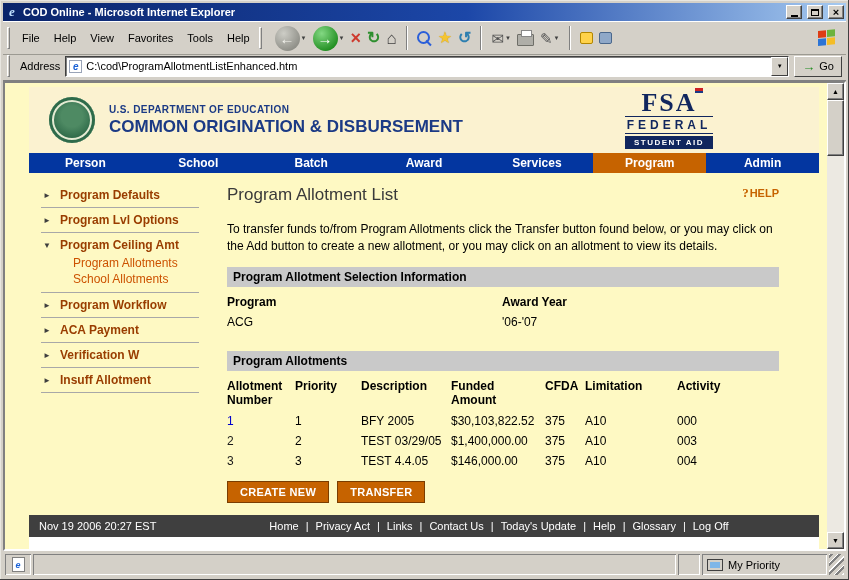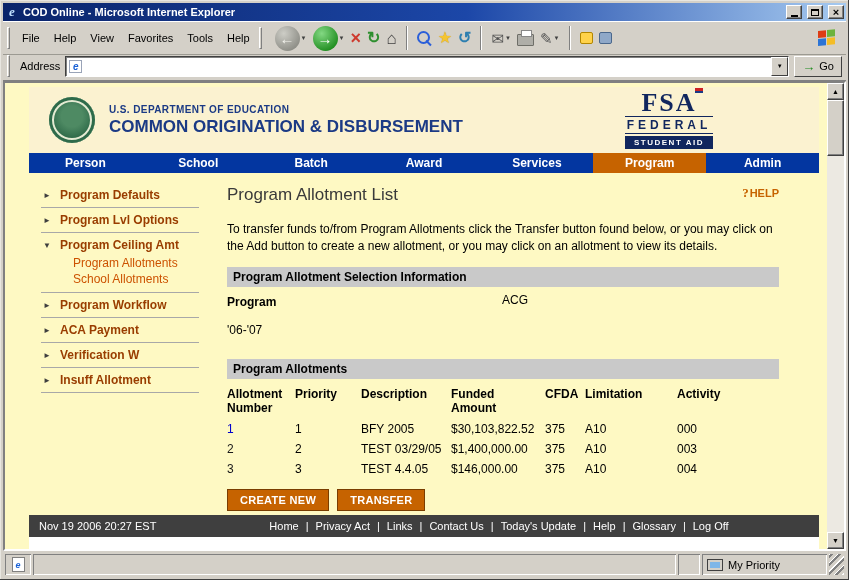--- a/index.html
+++ b/index.html
@@ -254,20 +254,21 @@
           </span>
       </div>
     </div>
   </div>
 
   <div class="addressrow">
     <span class="grip"></span>
     <span class="addr-label">Address</span>
     <div class="addr-field">
       <span class="page-ico">e</span>
+      <span>C:\cod\ProgramAllotmentListEnhanced.htm</span>
       <span class="addr-dd">
           <span>▼</span>
         </span>
     </div>
     <div class="go-btn">
       <span class="go-arrow">→</span>
       <span>Go</span>
     </div>
   </div>
 
@@ -358,20 +359,21 @@
                 <span class="help-q">?</span>
                 <span>HELP</span>
               </span>
             </div>
 
             <p class="intro">To transfer funds to/from Program Allotments click the Transfer button found below, or you may click on the Add button to create a new allotment, or you may click on an allotment to view its details.</p>
 
             <div class="sec-bar">Program Allotment Selection Information</div>
             <div class="sel-grid">
               <div class="sel-label">Program</div>
+              <div class="sel-label">Award Year</div>
               <div class="sel-value">ACG</div>
               <div class="sel-value">'06-'07</div>
             </div>
 
             <div class="sec-bar">Program Allotments</div>
 
             <table class="allot-table">
               <colgroup>
                 <col style="width:68px">
                   <col style="width:66px">

